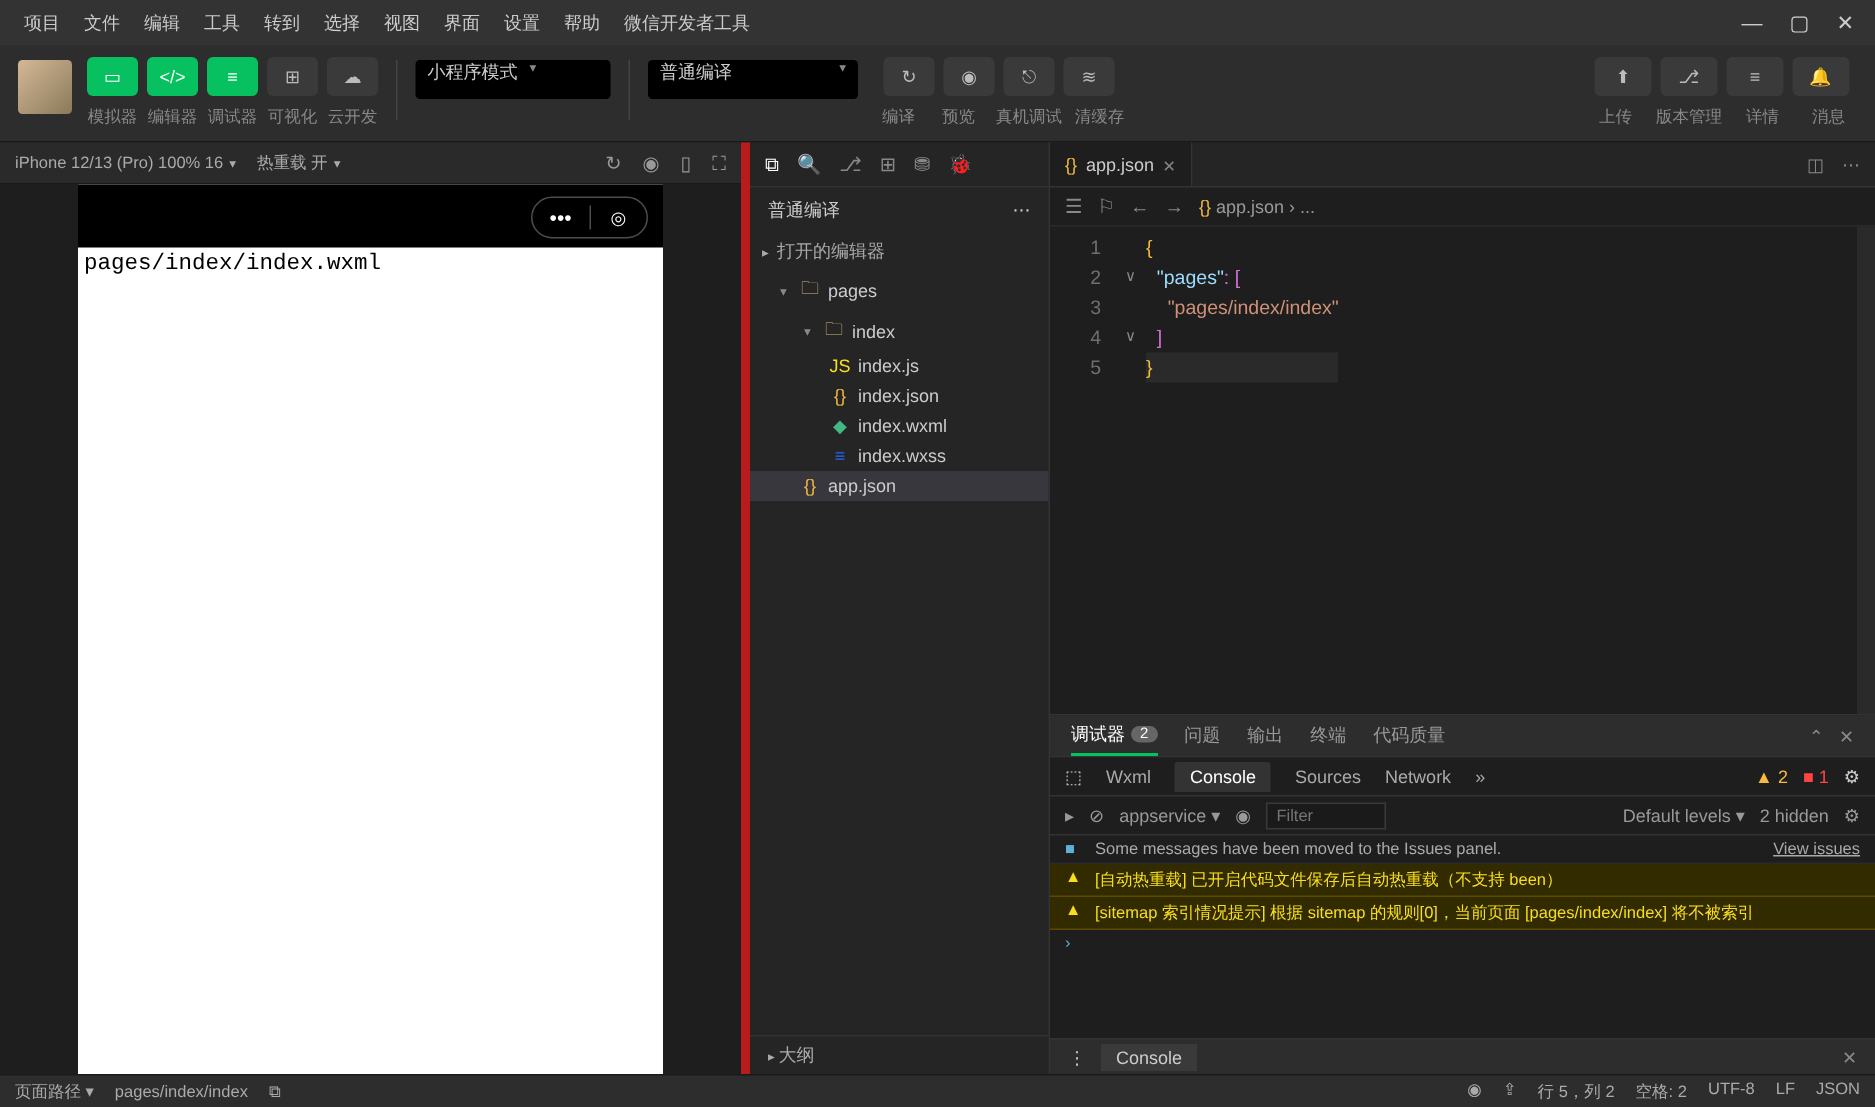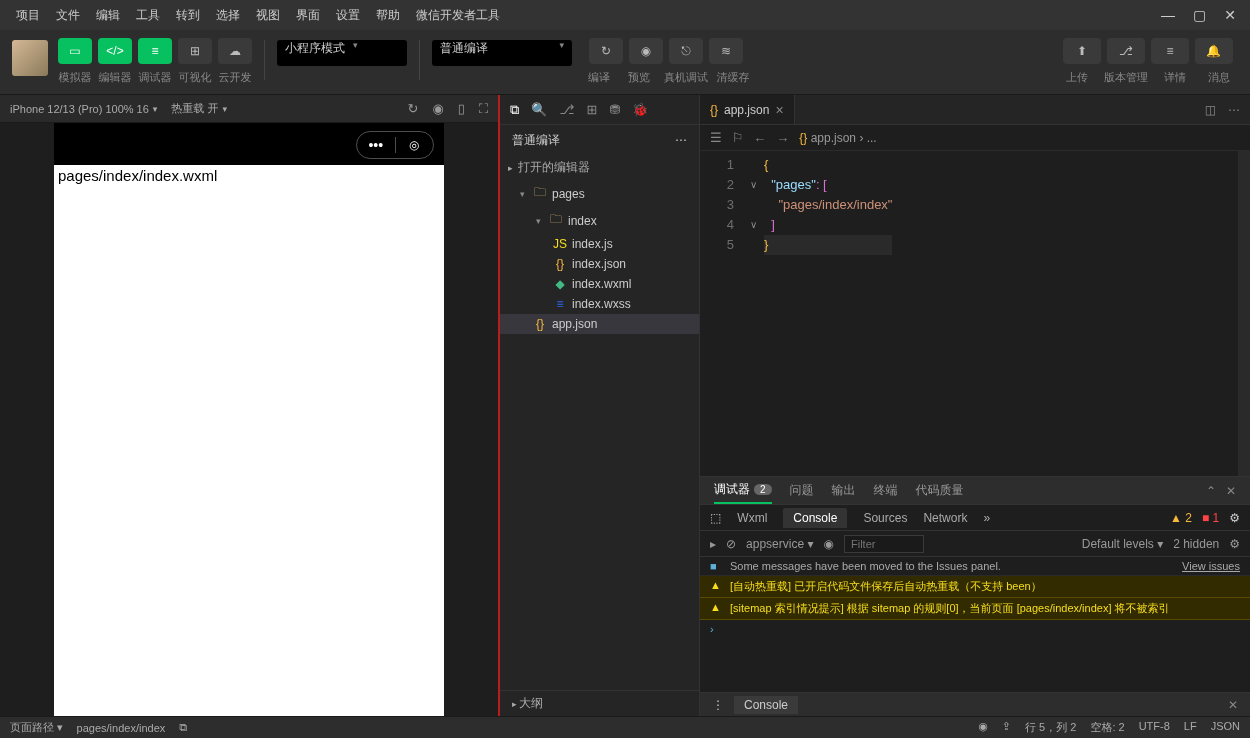--- a/index.html
+++ b/index.html
@@ -18,34 +18,34 @@
 .tb-btn.green{background:#07c160;color:#fff}
 .tb-labels{display:flex;gap:6px;margin-top:6px;font-size:11px;color:#888}
 .tb-labels span{width:34px;text-align:center}
 .tb-sep{width:1px;height:40px;background:#444;margin:2px 12px 0}
 .dropdown{height:26px;background:#000000;border-radius:3px;display:flex;align-items:flex-start;padding:0 8px;cursor:pointer;font-size:12px;color:#ccc;margin-top:2px}
 .dropdown .arrow{margin-left:8px;font-size:9px;color:#888}
 .toolbar-right{margin-left:auto;display:flex;flex-direction:column}
 .toolbar-right .tb-btns .tb-btn{width:38px}
 .toolbar-right .tb-labels span{width:38px}
 .middle-row{display:flex;flex:1;height:calc(100% - 30px - 65px - 22px)}
-.sim-panel{width:500px;display:flex;flex-direction:column;background:#1e1e1e;border-right:2px solid #b91c1c}
+.sim-panel{width:500px;display:flex;flex-direction:column;background:#1e1e1e;border-right:6px solid #b91c1c}
 .sim-header{height:28px;background:#2a2a2a;display:flex;align-items:center;padding:0 10px;color:#aaa;border-bottom:1px solid #1a1a1a}
 .sim-header .info{font-size:11px}
 .sim-header .arrow{margin:0 4px;font-size:9px}
 .sim-header-right{margin-left:auto;display:flex;gap:14px}
 .sim-header-right span{cursor:pointer;color:#999;font-size:13px}
 .sim-canvas{flex:1;background:#1e1e1e;display:flex;justify-content:center}
 .phone{width:390px;height:100%;background:#fff;position:relative;margin-top:0}
 .phone-topbar{height:42px;background:#000;position:relative}
 .phone-capsule{position:absolute;top:8px;right:10px;width:78px;height:28px;border:1px solid rgba(255,255,255,0.3);border-radius:14px;display:flex;align-items:center}
 .phone-capsule .dots{flex:1;text-align:center;color:#fff;font-size:14px}
 .phone-capsule .sep{width:1px;height:16px;background:rgba(255,255,255,0.3)}
 .phone-capsule .circ{flex:1;text-align:center;color:#fff}
-.phone-content{padding:2px 4px;font-size:15px;color:#000;font-family:Liberation Sans, sans-serif}
+.phone-content{padding:2px 4px;font-size:15px;color:#000;font-family:Liberation Mono, monospace}
 .explorer{width:200px;background:#252526;display:flex;flex-direction:column;border-right:1px solid #333}
 .exp-iconbar{height:30px;display:flex;align-items:center;gap:12px;padding:0 10px;border-bottom:1px solid #333}
 .exp-iconbar span{color:#888;cursor:pointer;font-size:13px}
 .exp-iconbar span.active{color:#fff}
 .exp-header{height:30px;display:flex;align-items:center;padding:0 12px;color:#ccc;font-size:12px}
 .exp-header .dots{margin-left:auto;cursor:pointer}
 .exp-section{padding:4px 8px;color:#aaa;cursor:pointer;font-size:12px}
 .exp-section .tri{display:inline-block;width:10px;font-size:9px}
 .tree-item{padding:3px 0 3px 24px;cursor:pointer;display:flex;align-items:center;font-size:12px;color:#ccc}
 .tree-item .tri{width:12px;font-size:9px;color:#888}

